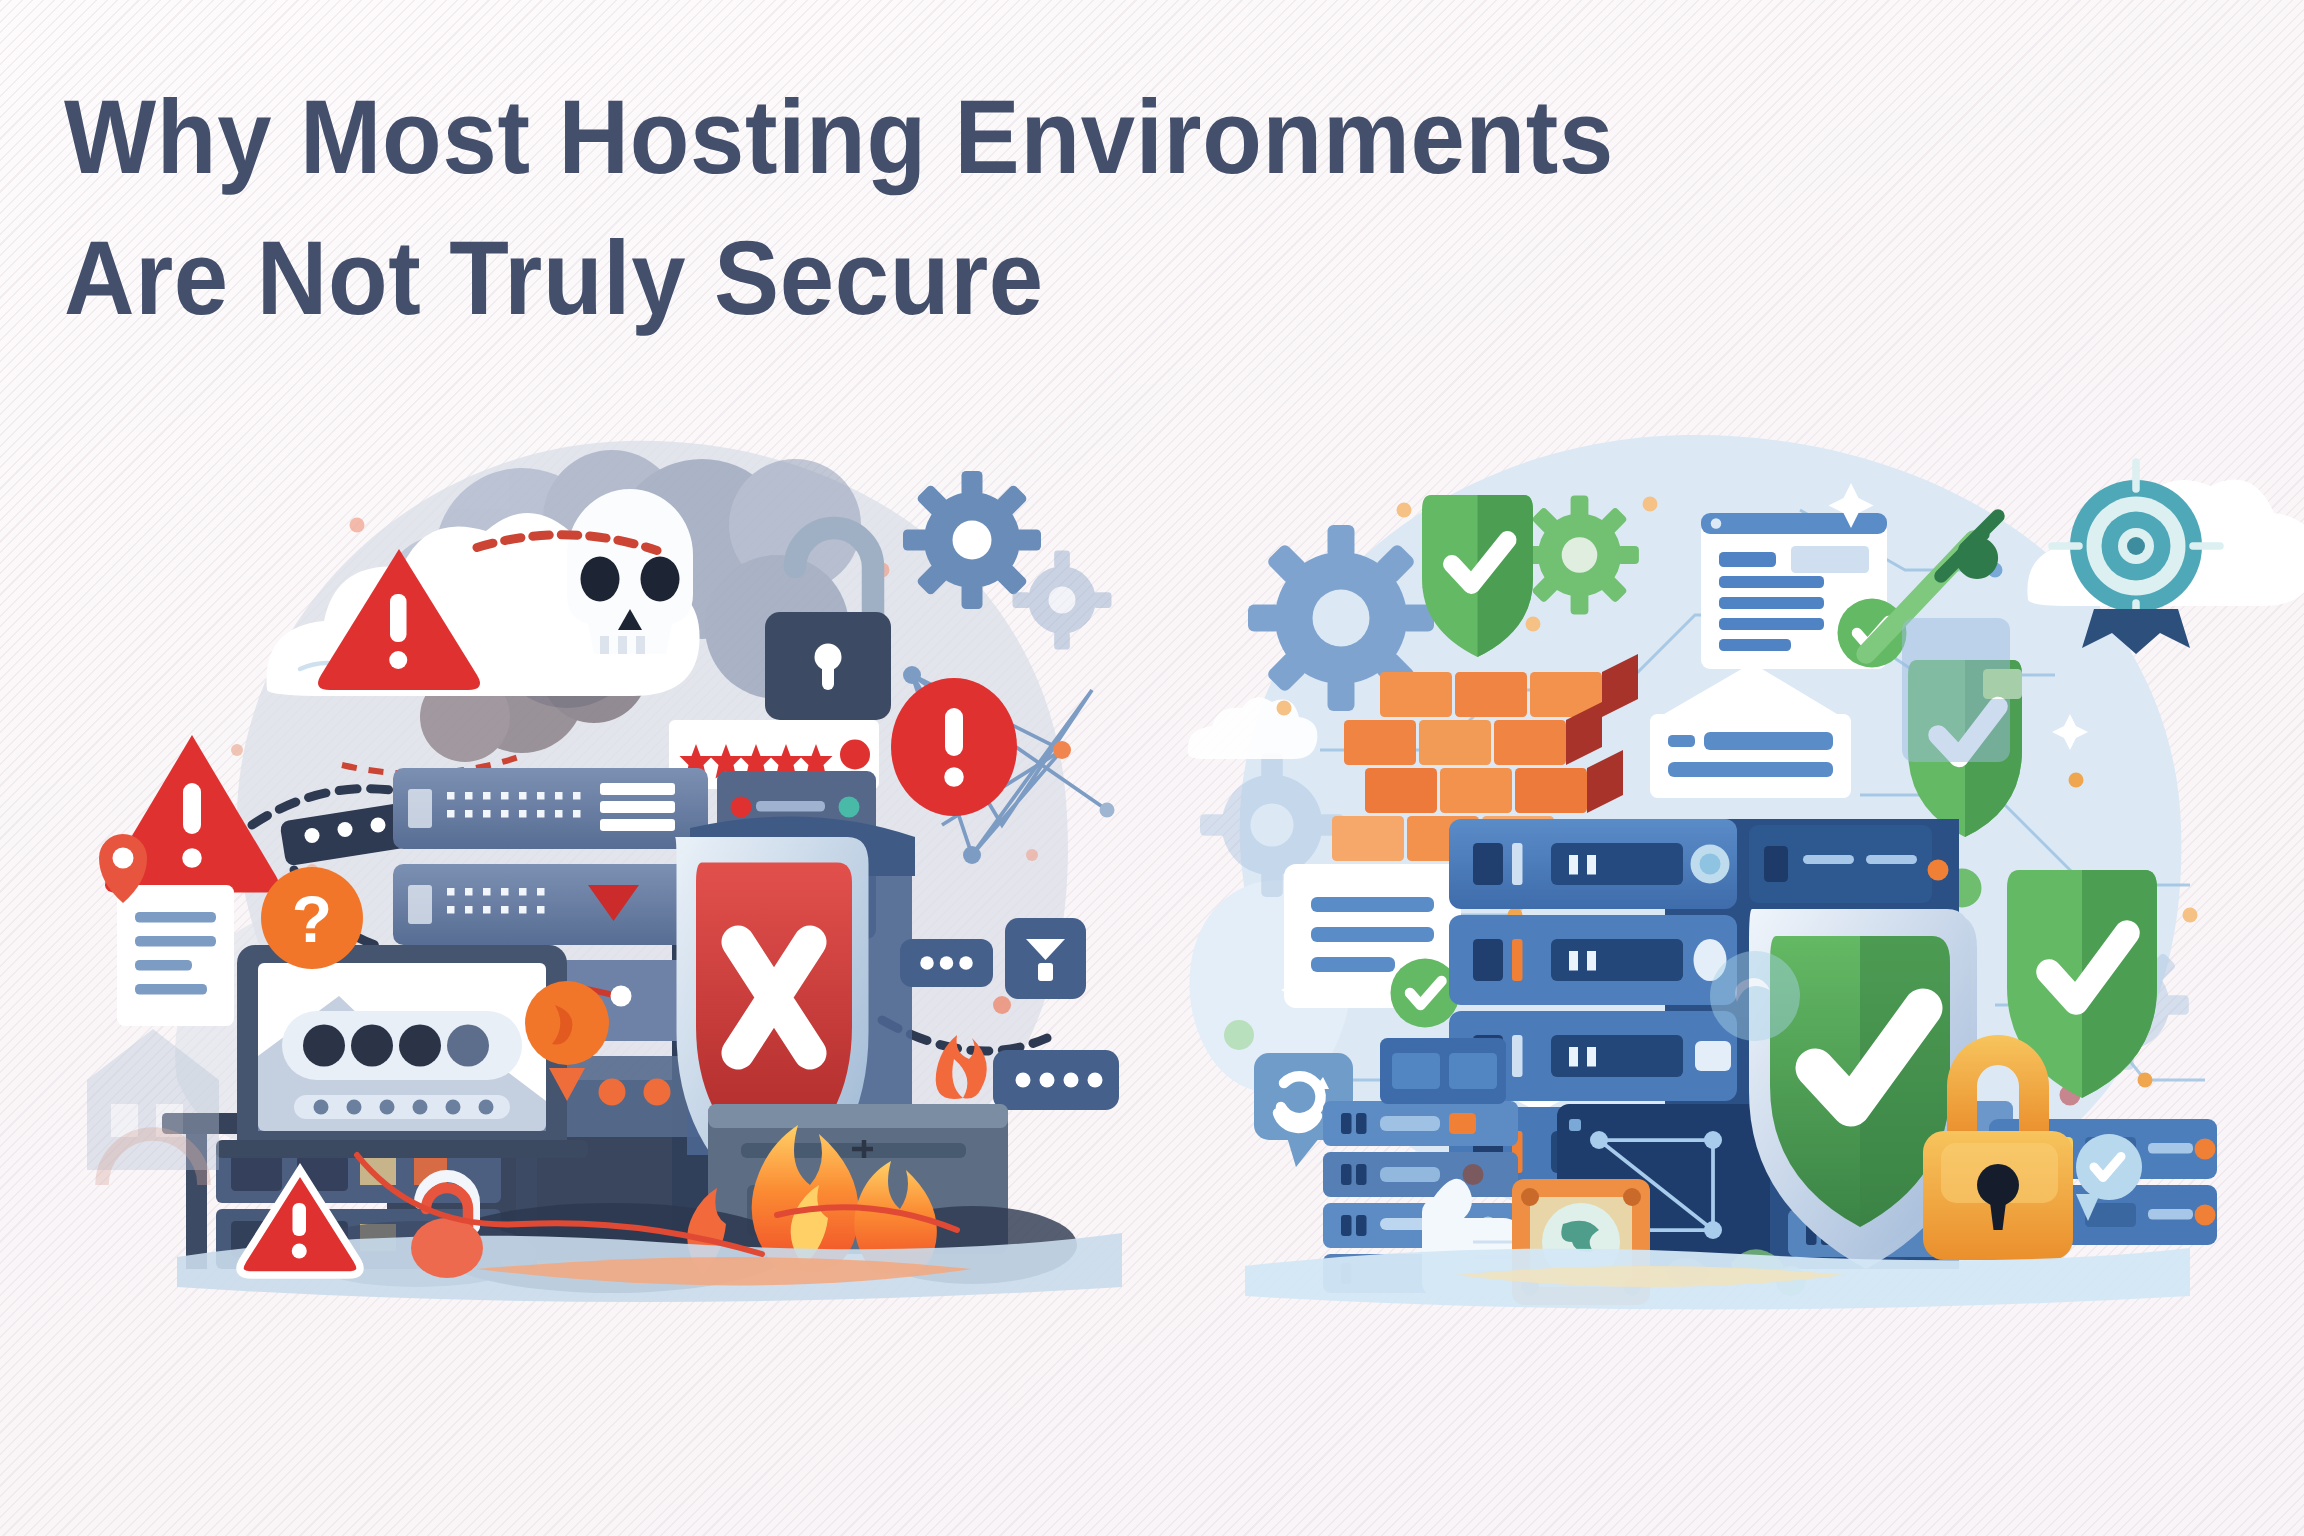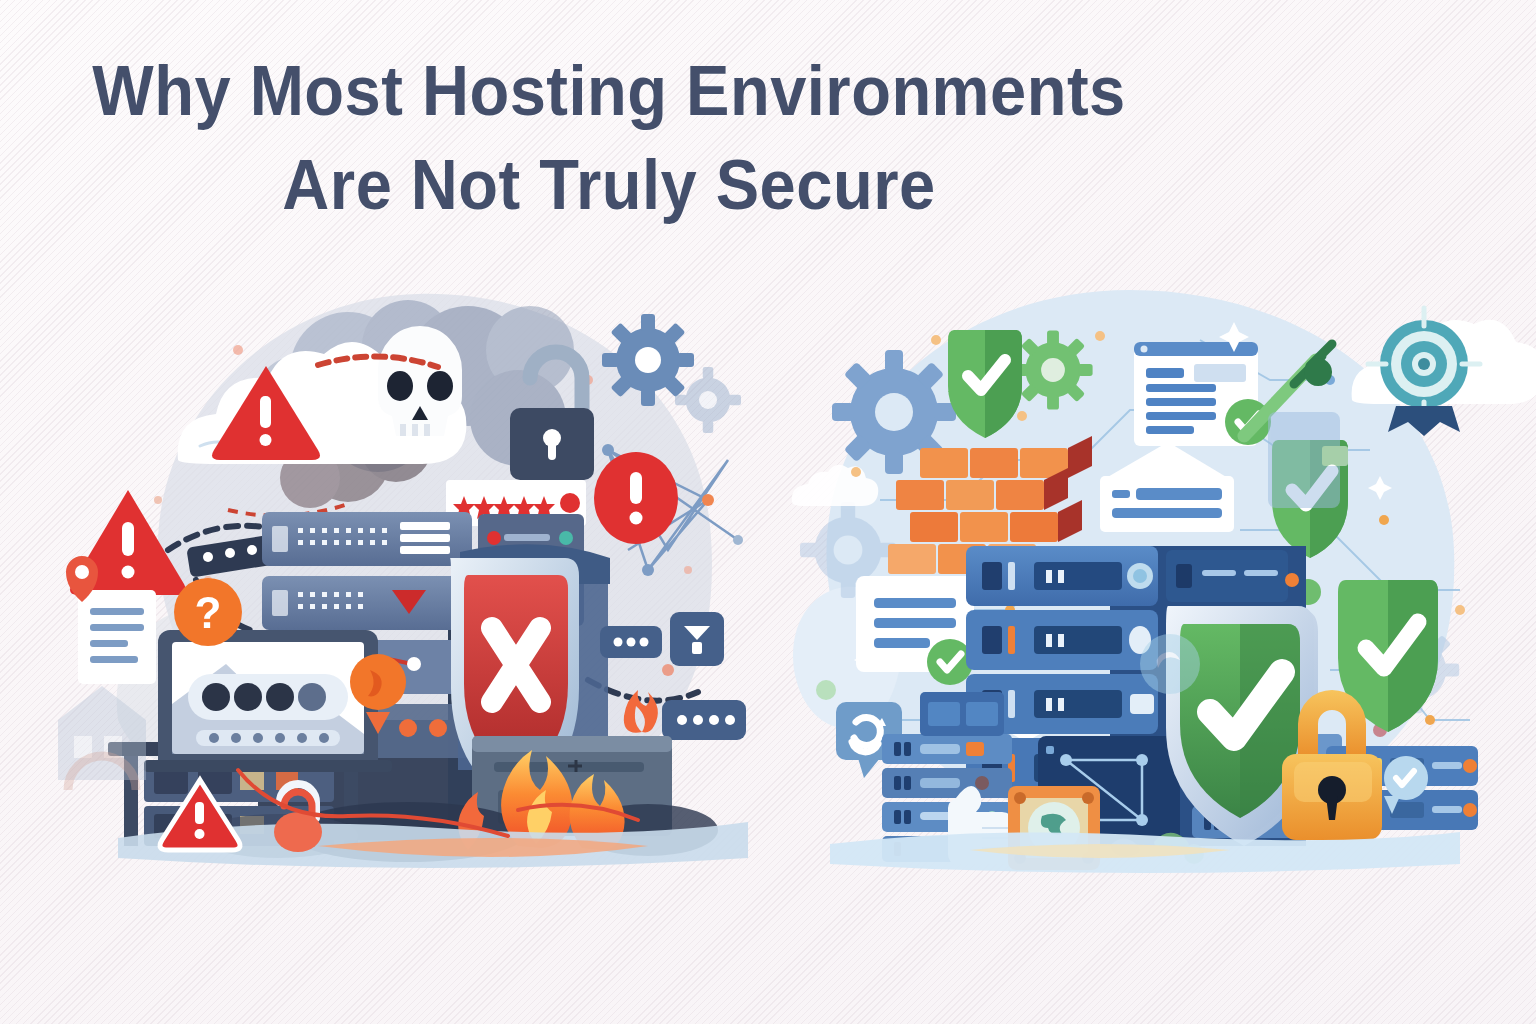--- a/index.html
+++ b/index.html
@@ -13,21 +13,21 @@
   #paper-texture{
     position:absolute;inset:0;
     background:
       repeating-linear-gradient(135deg, rgba(222,210,218,.33) 0 1px, rgba(255,255,255,0) 1px 5px),
       linear-gradient(160deg,#fdfbfc 0%,#faf6f8 45%,#f8f4f7 100%);
     pointer-events:none;z-index:0;
   }
 
   #title-block{
     position:absolute;left:0;top:44px;width:1218px;
-    text-align:center;z-index:5;
+    z-index:5;
   }
   .title-line{
     color:#444f6b;
     font-family:"Liberation Sans", sans-serif;
     font-weight:700;
     font-size:70px;
     line-height:94px;
     letter-spacing:.5px;
     transform:scaleX(.93);
     text-shadow:0 1px 0 rgba(255,255,255,.6);

